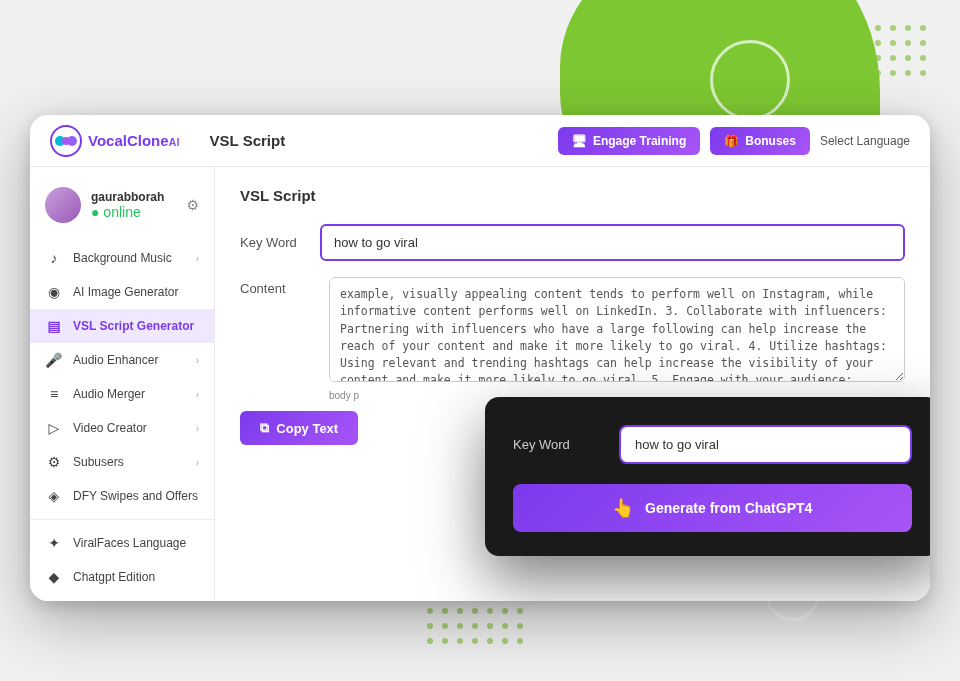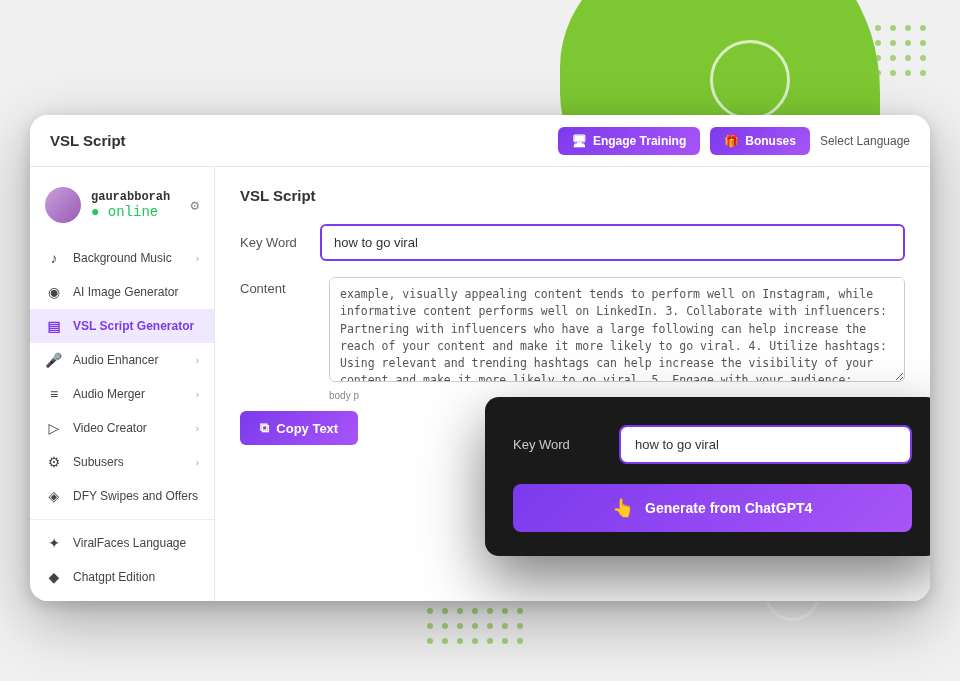--- a/index.html
+++ b/index.html
@@ -154,21 +154,20 @@
       flex-shrink: 0;
       padding-top: 10px;
       overflow-y: auto;
     }
     .user-profile {
       display: flex;
       align-items: center;
       padding: 10px 15px;
       gap: 10px;
       margin-bottom: 8px;
-      font-family: Liberation Mono, monospace;
     }
     .avatar {
       width: 36px;
       height: 36px;
       border-radius: 50%;
       background: linear-gradient(135deg, #e0c8ff, #c4a0f5);
       display: flex;
       align-items: center;
       justify-content: center;
       font-size: 14px;
@@ -442,20 +441,32 @@
       <circle cx="55" cy="55" r="3"></circle>
       <circle cx="70" cy="55" r="3"></circle>
       <circle cx="85" cy="55" r="3"></circle>
       <circle cx="100" cy="55" r="3"></circle>
   </g>
 </svg>
 
 <div class="device">
 
   <div class="header">
+    <div class="header-logo">
+
+      <svg class="logo-icon" viewBox="0 0 32 32">
+        <circle cx="16" cy="16" r="15" fill="none" stroke="#7c3aed" stroke-width="2"></circle>
+        <circle cx="10" cy="16" r="5" fill="#00bcd4"></circle>
+        <circle cx="22" cy="16" r="5" fill="#7c3aed" opacity="0.8"></circle>
+        <circle cx="16" cy="16" r="4" fill="#a855f7"></circle>
+      </svg>
+      <span class="logo-text">
+        <span>VocalClone</span><span class="logo-ai">AI</span>
+      </span>
+    </div>
     <div class="header-title">VSL Script</div>
     <div class="header-buttons">
       <button class="btn-project-training">
         <span>🖥</span>
         <span>Engage Training</span>
       </button>
       <button class="btn-bonuses">
         <span>🎁</span>
         <span>Bonuses</span>
       </button>

